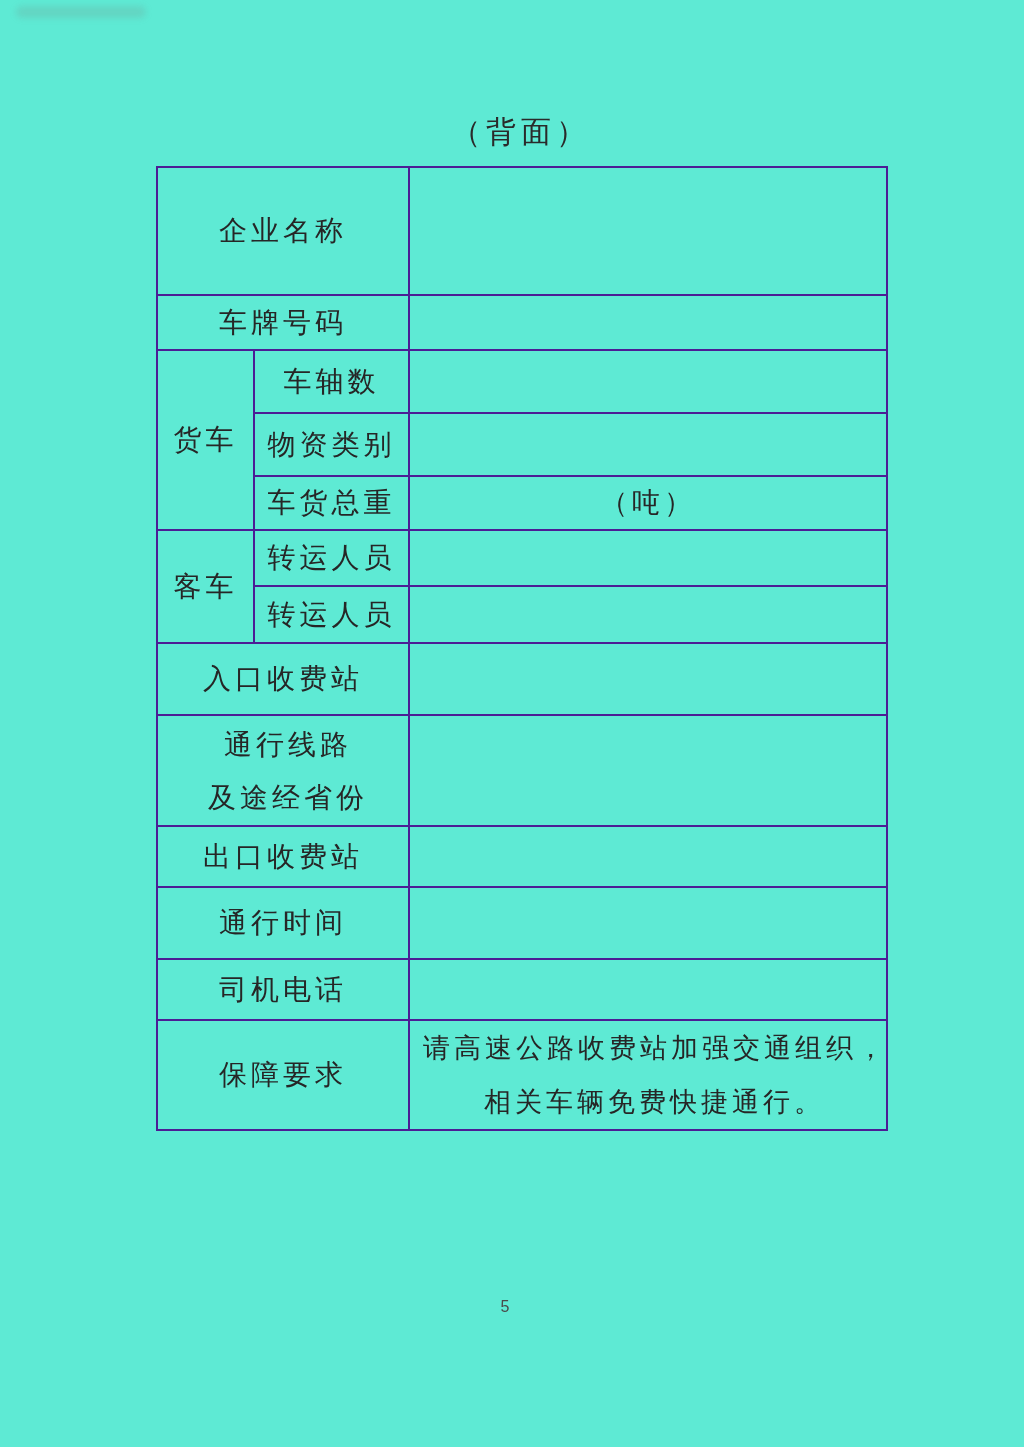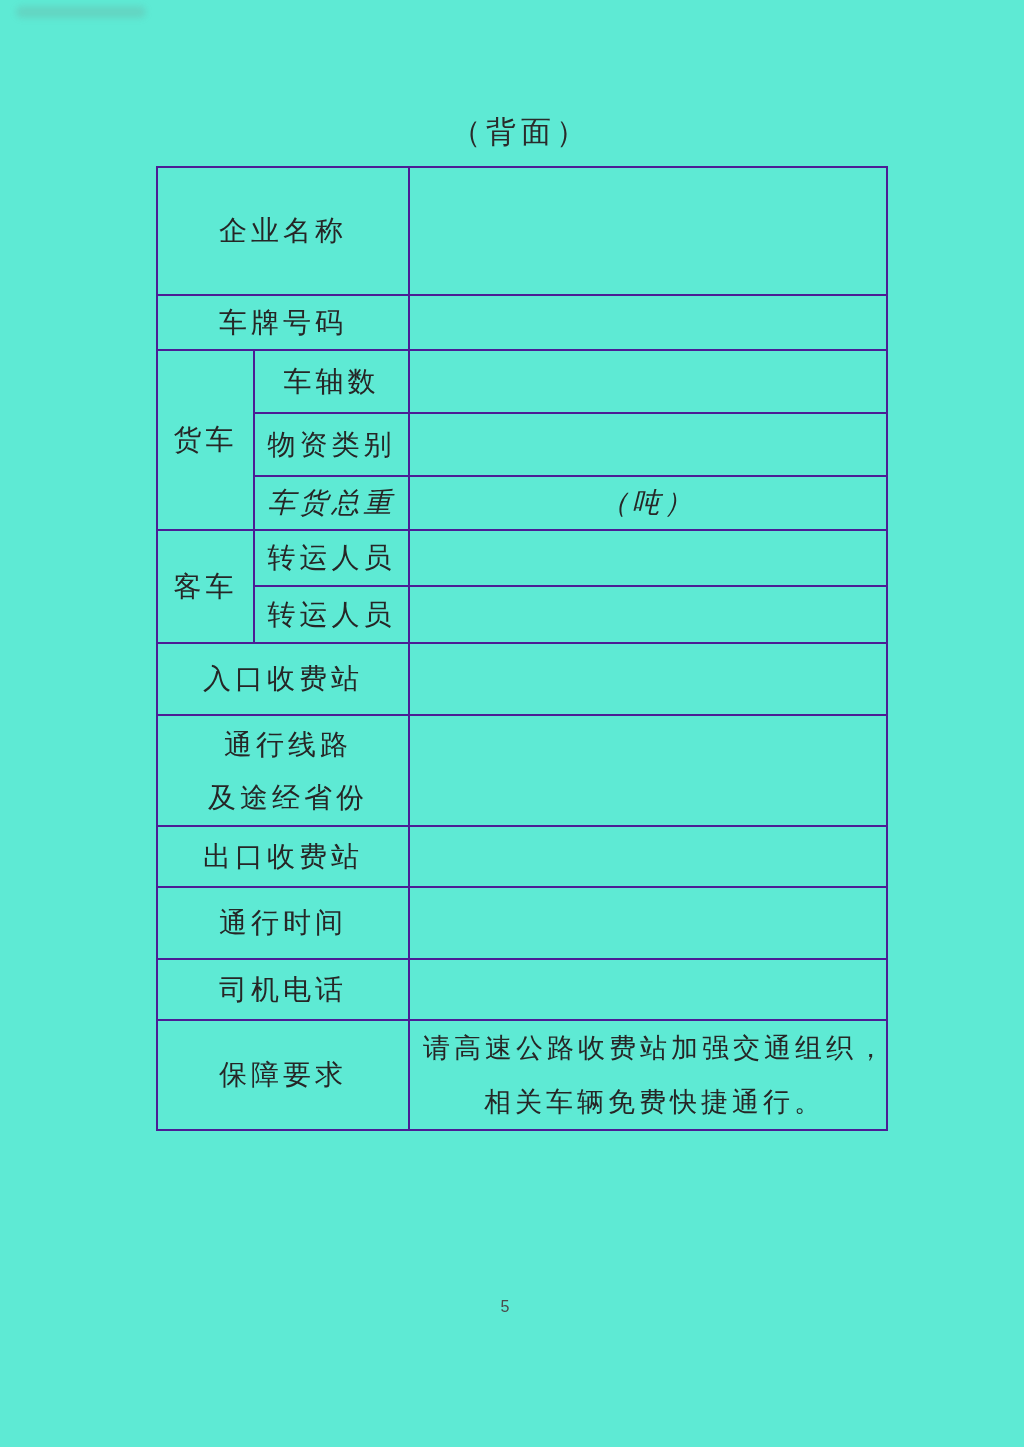--- a/index.html
+++ b/index.html
@@ -52,21 +52,21 @@
     text-align: center;
     vertical-align: middle;
     padding: 0;
     color: #262626;
     overflow: hidden;
   }
   tr.r1  { height: 128px; }
   tr.r2  { height: 55px;  }
   tr.r3  { height: 63px;  }
   tr.r4  { height: 63px;  }
-  tr.r5  { height: 54px; font-style: italic;  }
+  tr.r5  { height: 54px;  }
   tr.r6  { height: 56px;  }
   tr.r7  { height: 57px; font-family: Liberation Mono, monospace;  }
   tr.r8  { height: 72px;  }
   tr.r9  { height: 111px; }
   tr.r10 { height: 61px;  }
   tr.r11 { height: 72px;  }
   tr.r12 { height: 61px;  }
   tr.r13 { height: 110px; }
   td.two-line-label span {
     display: block;

